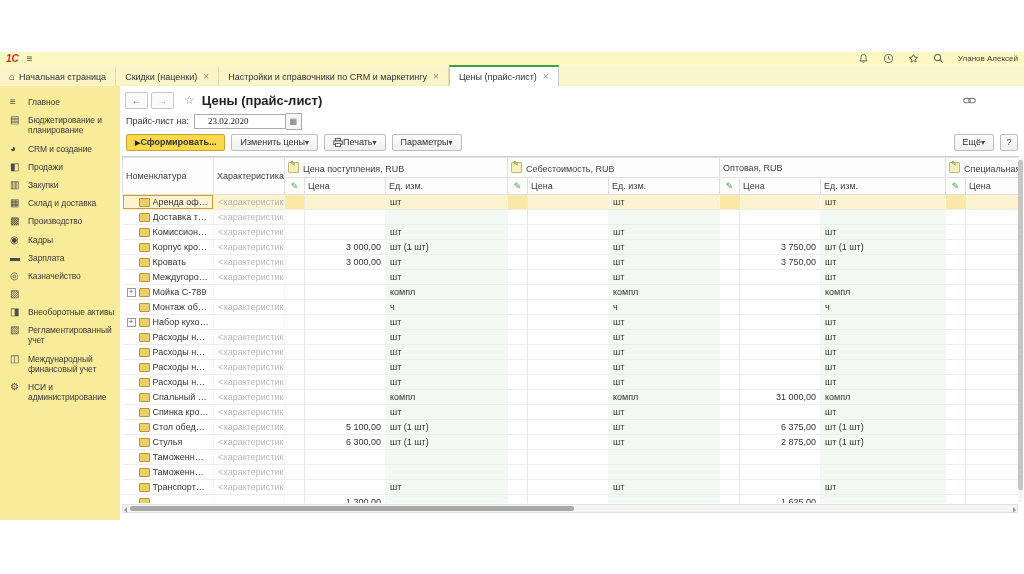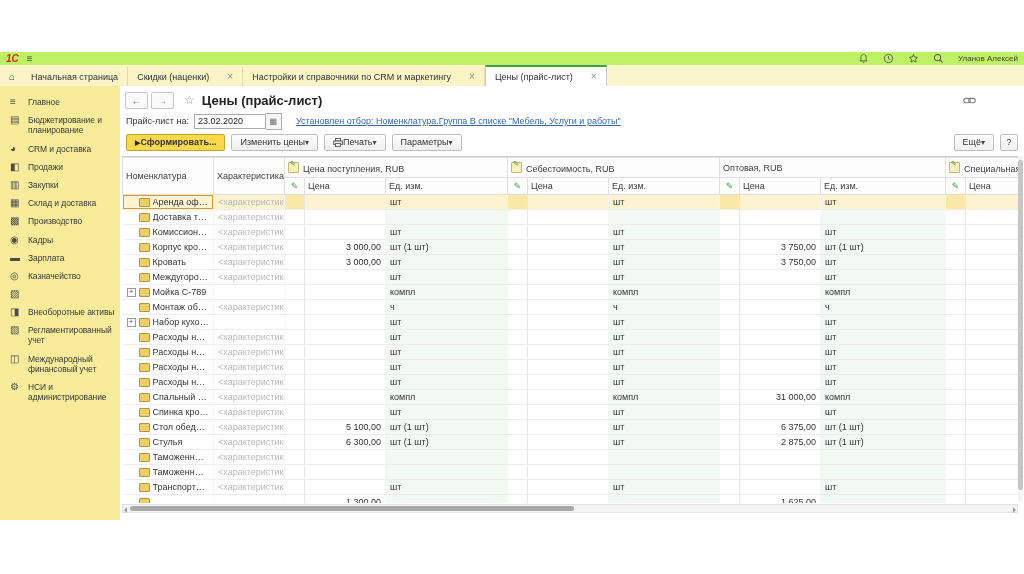--- a/index.html
+++ b/index.html
@@ -4,32 +4,32 @@
 <style>
   html,body{margin:0;padding:0;}
   body{
     width:1024px;height:574px;background:#ffffff;overflow:hidden;position:relative;
     font-family:"Liberation Sans",sans-serif;color:#333;
     -webkit-font-smoothing:antialiased;
   }
   .window{position:absolute;top:52px;left:0;width:1024px;height:468px;background:#fff;}
 
   
-  .titlebar{height:13px;background:#bef264;display:flex;align-items:center;font-size:8px;padding:0 6px;gap:8px;}
+  .titlebar{height:13px;background:#fef9c3;display:flex;align-items:center;font-size:8px;padding:0 6px;gap:8px;}
   .logo{color:#d8281e;font-weight:bold;font-size:10px;font-style:italic;line-height:1;}
   .burger-icon{color:#4a4a4a;font-size:10px;line-height:1;cursor:pointer;}
   .burger-icon::after{content:"≡";}
   .wtitle{color:#3c3c3c;white-space:nowrap;}
   .tright{margin-left:auto;display:flex;align-items:center;gap:14px;}
   .tright svg{display:block;}
   .username{color:#3c3c3c;white-space:nowrap;cursor:pointer;}
 
   
   .tabbar{height:21px;background:#fbf5cd;display:flex;align-items:flex-end;}
-  .tab{height:19px;box-sizing:border-box;display:flex;align-items:center;gap:16px;padding:0 9px;
+  .tab{height:19px;box-sizing:border-box;display:flex;align-items:center;gap:4px;padding:0 9px;
        font-size:9px;color:#333;background:#fbf4c6;border-right:1px solid #e2dbab;cursor:pointer;white-space:nowrap;}
   .tab.active{background:#ffffff;border-top:2px solid #3c9e47;border-left:1px solid #c9c9c9;border-right:1px solid #c9c9c9;height:21px;}
   .home-icon::after{content:"⌂";font-size:10px;color:#444;}
   .close-icon{color:#8a8a8a;font-size:10px;line-height:1;margin-left:2px;}
   .close-icon::after{content:"×";}
 
   
   .main{display:flex;height:434px;}
   .sidebar{width:120px;box-sizing:border-box;background:#f8ec9b;padding-top:7px;flex:none;}
   .side-item{display:flex;align-items:flex-start;gap:7px;padding:4px 4px 4px 10px;font-size:8.5px;
@@ -45,22 +45,22 @@
   .back-icon::after{content:"←";}
   .fwd-icon::after{content:"→";color:#a8a8a8;}
   .star-icon{margin:0 7px 0 10px;color:#9a9a9a;font-size:12px;line-height:1;}
   .star-icon::after{content:"☆";}
   .ptitle{font-size:13px;font-weight:bold;color:#222;white-space:nowrap;}
   .chain{margin-left:auto;margin-right:42px;cursor:pointer;}
 
   
   .filterrow{position:absolute;top:27px;left:6px;right:6px;height:16px;display:flex;align-items:center;font-size:9px;}
   .flabel{color:#333;margin-right:5px;white-space:nowrap;}
-  .datebox{width:64px;height:13px;border:1px solid #ababab;font-family:Liberation Sans, sans-serif;
-           font-size:9px;padding:0 3px;color:#222;}
+  .datebox{width:64px;height:13px;border:1px solid #ababab;font-family:Liberation Serif, serif;
+           font-size:9px;padding:0 13px;color:#222;}
   .calbtn{width:15px;height:15px;border:1px solid #ababab;border-left:none;background:#f6f6f6;
           display:flex;align-items:center;justify-content:center;font-size:8px;color:#666;cursor:pointer;}
   .calendar-icon::after{content:"▦";}
   .filterlink{color:#3a66a8;text-decoration:underline;margin-left:14px;white-space:nowrap;cursor:pointer;}
 
   
   .toolbar{position:absolute;top:46px;left:6px;right:6px;height:20px;display:flex;align-items:center;gap:6px;font-size:9px;}
   .btn{height:17px;box-sizing:border-box;border:1px solid #bdbdbd;border-radius:2px;
        background:linear-gradient(#fefefe,#efefef);padding:0 8px;display:inline-flex;align-items:center;gap:0;
        color:#333;cursor:pointer;white-space:nowrap;}
@@ -161,21 +161,21 @@
         <div class="side-item">
           <span class="sicon">≡</span>
           <span>Главное</span>
         </div>
         <div class="side-item">
           <span class="sicon">▤</span>
           <span>Бюджетирование и планирование</span>
         </div>
         <div class="side-item">
           <span class="sicon">◕</span>
-          <span>CRM и доставка</span>
+          <span>CRM и создание</span>
         </div>
         <div class="side-item">
           <span class="sicon">◧</span>
           <span>Продажи</span>
         </div>
         <div class="side-item">
           <span class="sicon">▥</span>
           <span>Закупки</span>
         </div>
         <div class="side-item">
@@ -235,21 +235,20 @@
           <rect x="6.2" y="2.2" width="7" height="4.6" rx="2.3" fill="none" stroke="#808080" stroke-width="1.1"></rect>
         </svg>
       </div>
 
       <div class="filterrow">
         <span class="flabel">Прайс-лист на:</span>
         <input class="datebox" readonly="" value="23.02.2020" style="">
         <span class="calbtn">
             <span class="calendar-icon"></span>
           </span>
-        <span class="filterlink">Установлен отбор: Номенклатура.Группа В списке "Мебель, Услуги и работы"</span>
       </div>
 
       <div class="toolbar">
         <span class="btn primary">
           <span class="play-icon"></span>
           <span>Сформировать...</span>
         </span>
         <span class="btn">
           <span>Изменить цены</span>
             <span class="caret"></span>

